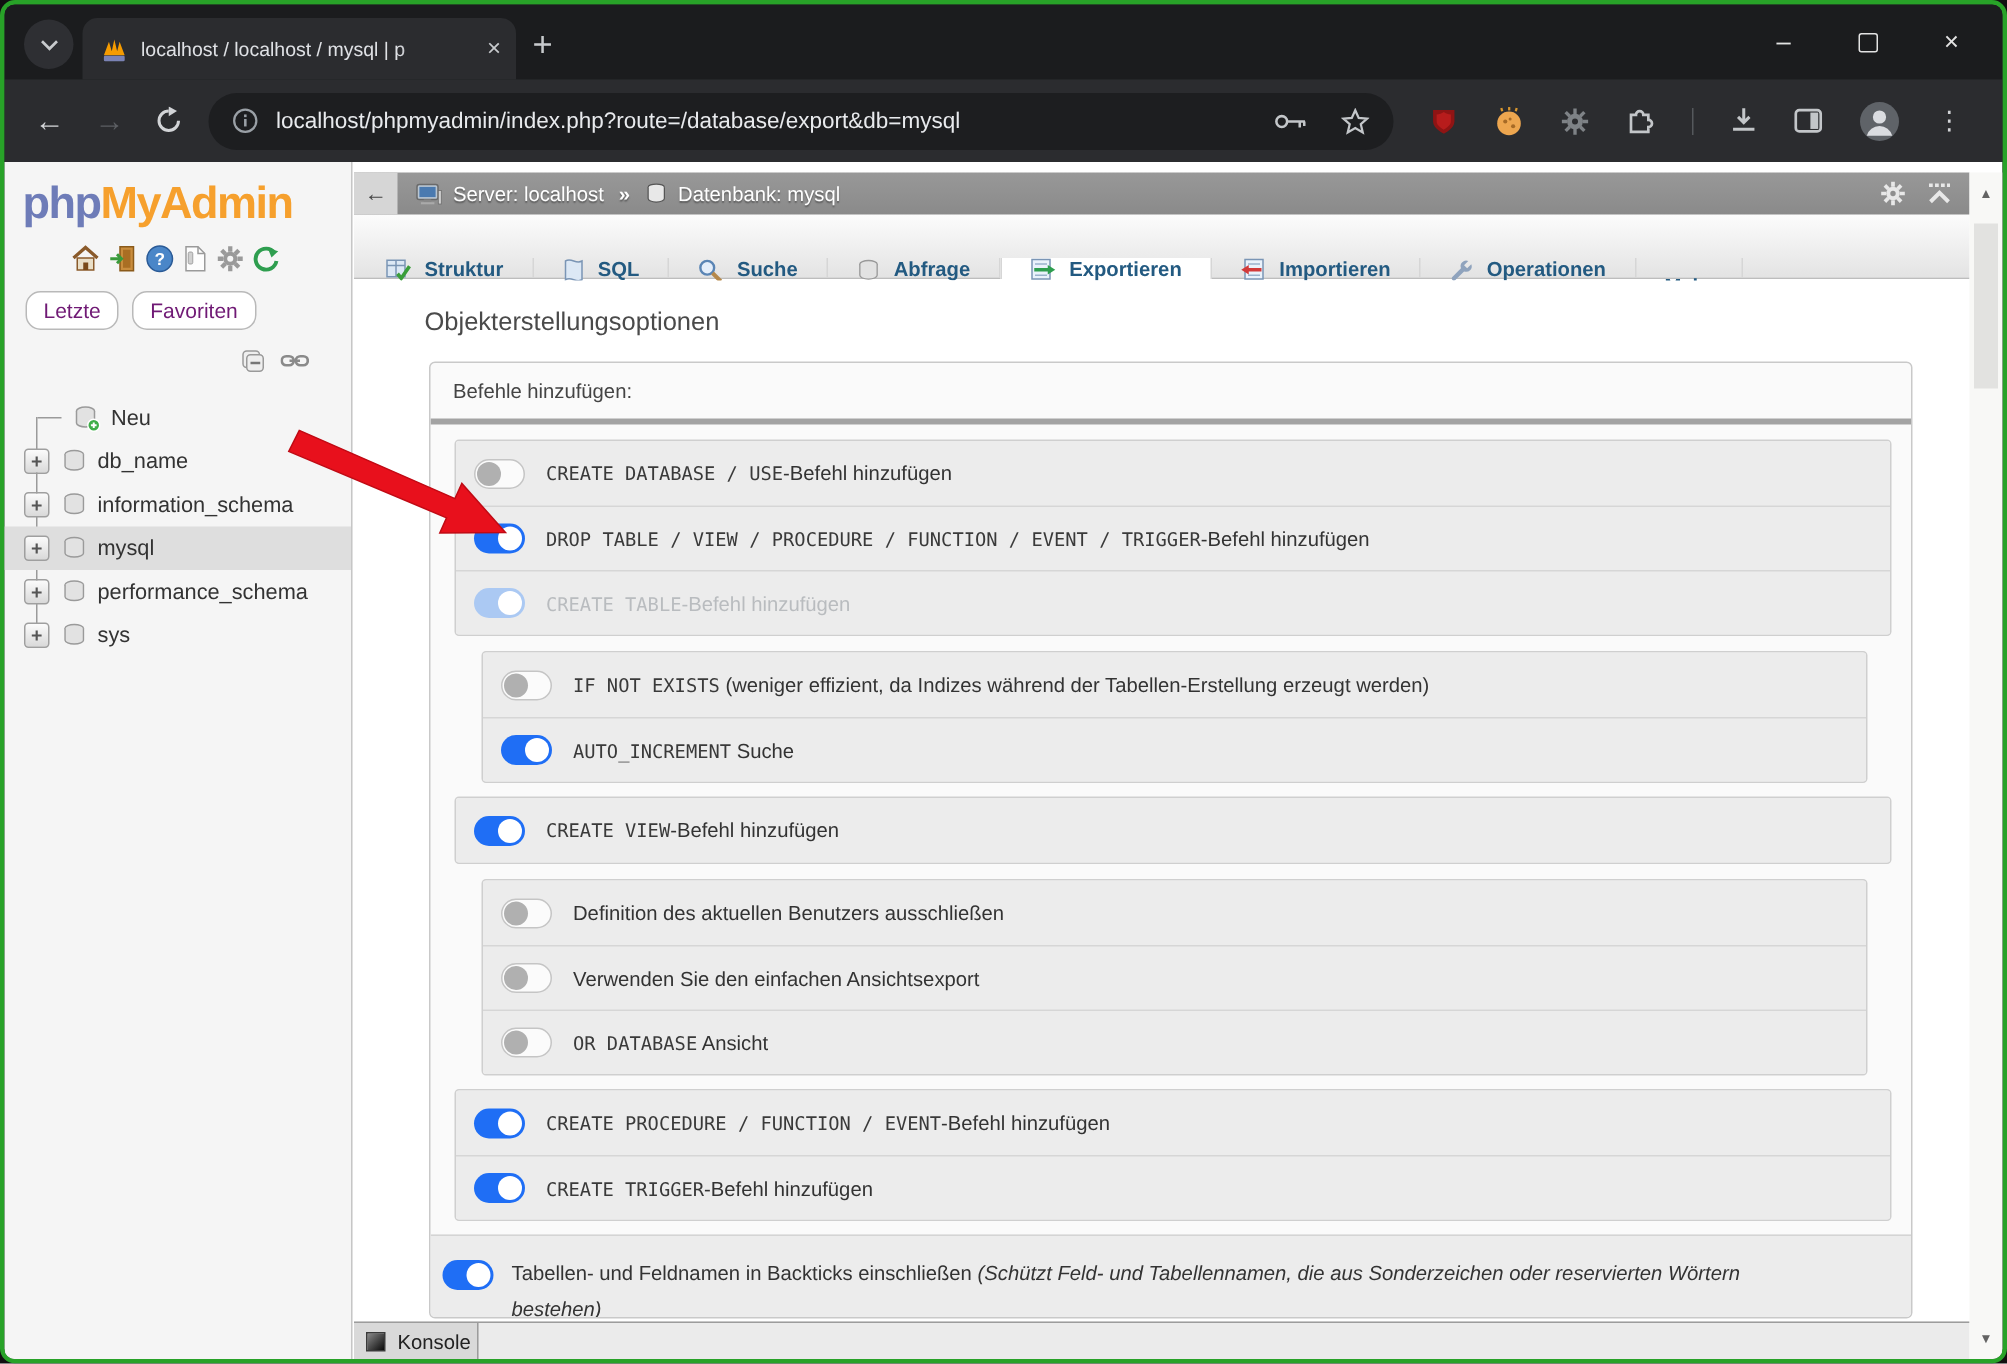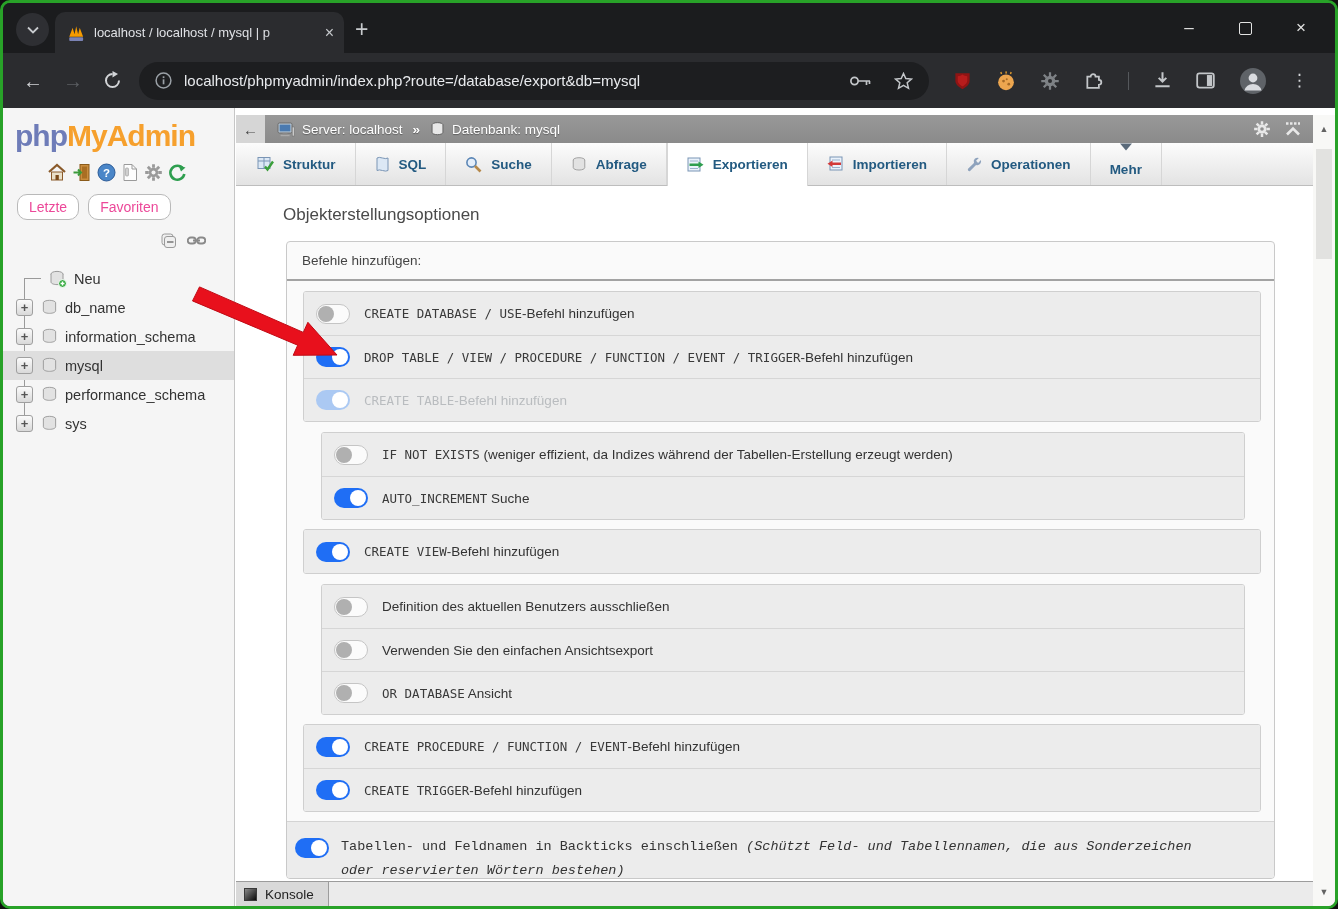--- a/index.html
+++ b/index.html
@@ -47,21 +47,21 @@
   .sidebar{position:absolute;left:0;top:0;bottom:0;width:232px;background:#f5f5f5;
            border-right:1px solid #c6c6c6;}
   .pma-logo{margin:11px 0 0 12px;font-size:30px;font-weight:bold;
             letter-spacing:-1px;}
   .logo-php{color:#6e7cb8;}
   .logo-rest{color:#f6a02d;}
   .side-icons{display:flex;gap:5px;margin:10px 0 0 44px;align-items:center;}
   .side-icons svg{display:block;}
   .quick-btns{display:flex;gap:9px;margin:12px 0 0 14px;}
   .qbtn{background:#fff;border:1px solid #b9b9b9;border-radius:10px;padding:4px 11px;
-        font-size:14px;color:#ec4899;}
+        font-size:14px;color:#701a75;}
   .panel-ctrls{display:flex;gap:9px;margin:13px 0 0 158px;align-items:center;}
   .tree{margin-top:16px;position:relative;}
   .tree-vline{position:absolute;left:21px;top:14px;height:146px;border-left:1px solid #9a9a9a;}
   .tree-row{height:29px;display:flex;align-items:center;padding-left:12px;position:relative;}
   .tree-row.selected{background:#dedede;}
   .tree-stub{width:10px;border-top:1px solid #9a9a9a;margin-right:0;}
   .expander{width:17px;height:17px;border:1px solid #9f9f9f;border-radius:3px;flex:none;
             background:linear-gradient(#fbfbfb,#d9d9d9);color:#555;font-size:13px;font-weight:bold;
             display:flex;align-items:center;justify-content:center;line-height:1;margin-left:1px;}
   .tree-ico{margin:0 7px 0 8px;display:flex;flex:none;}
@@ -73,57 +73,57 @@
               display:flex;align-items:center;color:#fff;font-size:13.5px;position:relative;
               text-shadow:0 1px 1px rgba(0,0,0,.35);}
   .bc-back{width:29px;height:28px;background:#d6d6d6;color:#444;display:flex;align-items:center;
            justify-content:center;font-size:15px;text-shadow:none;margin-right:12px;}
   .bc-seg{display:flex;align-items:center;gap:7px;}
   .bc-sep{margin:0 10px;font-weight:bold;}
   .bc-right{position:absolute;right:10px;top:0;height:28px;display:flex;align-items:center;gap:12px;}
 
   .tabs{height:43px;background:linear-gradient(#fcfcfc,#e3e3e3);border-bottom:1px solid #bdbdbd;
         display:flex;padding-left:2px;}
-  .tab-item{display:flex;align-items:center;gap:9px;padding:0 19px;border-right:1px solid #d6d6d6;
-            font-weight:bold;color:#235a81;font-size:13.5px;}
+  .tab-item{display:flex;gap:9px;padding:0 19px;border-right:1px solid #d6d6d6;
+            font-weight:bold;color:#235a81;font-size:13.5px;margin-top:29px;}
   .tab-item.active{background:#fff;margin-bottom:-1px;border-left:1px solid #d6d6d6;}
 
   .main{position:absolute;top:79px;bottom:25px;left:0;right:0;background:#fff;overflow:hidden;}
   .page-heading{margin:18px 0 0 47px;font-size:17px;color:#4a4a4a;}
   .card{margin:16px 0 0 50px;width:989px;height:638px;border:1px solid #c9c9c9;border-radius:4px;
         background:#fafafa;overflow:hidden;}
-  .card-header{padding:11px 15px;font-size:13.5px;color:#444;border-bottom:2px solid #a3a3a3;}
+  .card-header{padding:11px 15px;font-size:13.5px;color:#444;border-bottom:4px solid #a3a3a3;}
   .card-body{padding:10px 13px 0 16px;}
   .optgroup{border:1px solid #cfcfcf;border-radius:3px;overflow:hidden;margin-bottom:9px;}
   .optgroup.nested{margin:10px 16px 9px 18px;}
   .opt-row{display:flex;align-items:center;gap:14px;padding:12px 12px;height:43px;
            background:#ececec;border-top:1px solid #d6d6d6;}
   .optgroup .opt-row:first-child{border-top:none;}
   .opt-label{white-space:pre-wrap;font-size:13.5px;color:#333;}
   .mono{font-family:"DejaVu Sans Mono","Liberation Mono",monospace;font-size:12.5px;color:#3a3a3a;}
   .opt-row.disabled .opt-label, .opt-row.disabled .mono{color:#b9bcbf;}
   .card-footer-row{border-top:1px solid #d4d4d4;background:#ececec;display:flex;gap:12px;
-                   padding:13px 30px 13px 8px;align-items:flex-start;font-family:Liberation Mono, monospace;}
+                   padding:13px 30px 13px 8px;align-items:flex-start;}
   .card-footer-row .opt-label{line-height:1.75;max-width:875px;}
   .ital{font-style:italic;}
 
   
   .toggle{width:34px;height:20px;border-radius:10px;position:relative;flex:none;}
   .toggle .knob{width:16px;height:16px;border-radius:50%;position:absolute;top:2px;}
   .toggle.on{background:#1f6ef5;}
   .toggle.on .knob{background:#fff;left:16px;}
   .toggle.off{background:#fbfbfb;border:1px solid #c5c5c5;}
   .toggle.off .knob{background:#b0b0b0;left:1px;top:1px;}
   .toggle.disabled{background:#abc9f3;}
   .toggle.disabled .knob{background:#fff;left:16px;}
 
   
   .console{position:absolute;left:0;right:0;bottom:0;height:25px;background:#ebebeb;
            border-top:1px solid #9c9c9c;display:flex;}
-  .console-tab{width:93px;height:100%;background:#d9d9d9;border-right:1px solid #9c9c9c;
+  .console-tab{width:83px;height:100%;background:#d9d9d9;border-right:1px solid #9c9c9c;
                display:flex;align-items:center;gap:8px;padding-left:8px;font-size:13.5px;color:#222;}
   .console-ico{width:13px;height:13px;border:1px solid #3a3a3a;
                background:linear-gradient(135deg,#8a8a8a,#0a0a0a);}
 
   
   .vscroll{position:absolute;right:0;top:7px;bottom:0;width:22px;background:#f8f8f6;}
   .scroll-arrow{position:absolute;left:0;width:22px;height:16px;color:#636363;font-size:9px;
                 display:flex;align-items:center;justify-content:center;}
   .scroll-thumb{position:absolute;left:3px;width:16px;top:34px;height:110px;background:#e2e2e0;}
 

